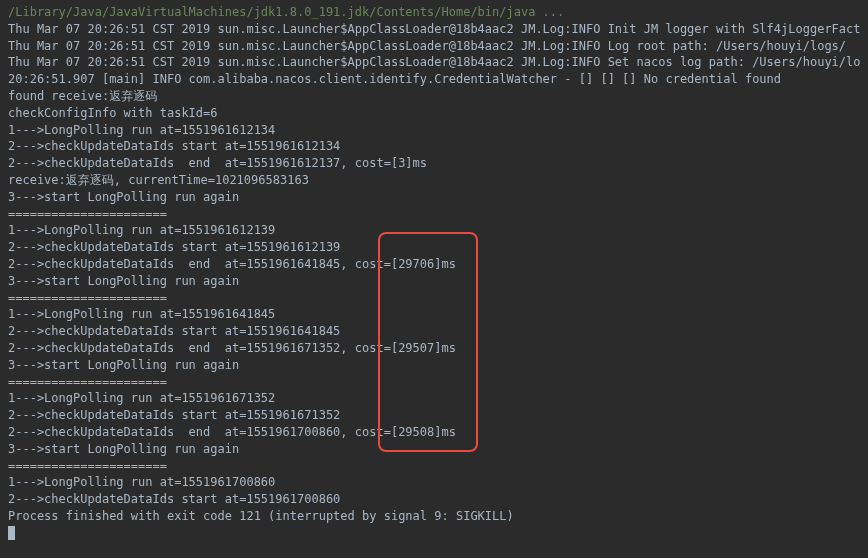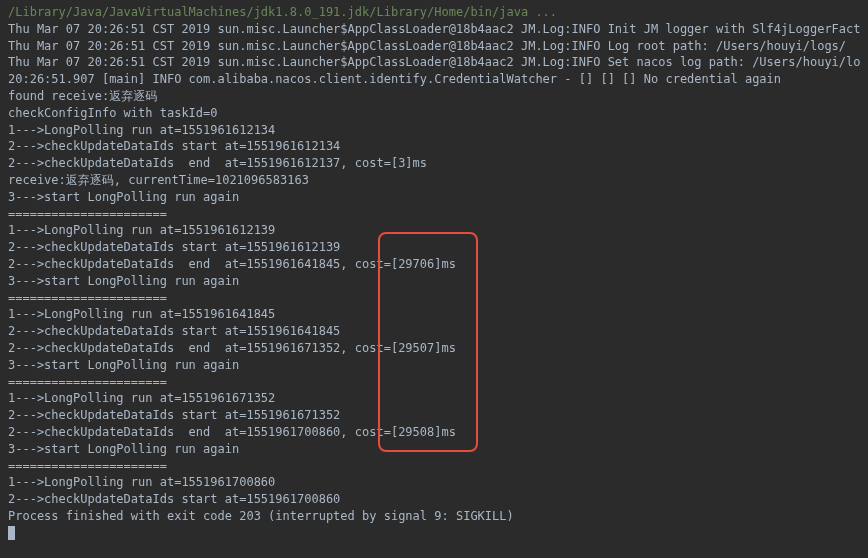--- a/index.html
+++ b/index.html
@@ -39,27 +39,27 @@
       display: inline-block;
       background-color: #a9b7c6;
       width: 7px;
       height: 14px;
       vertical-align: middle;
     }
   </style>
 </head>
 <body>
 
-<div class="line path-line">/Library/Java/JavaVirtualMachines/jdk1.8.0_191.jdk/Library/Home/bin/java ...</div>
+<div class="line path-line">/Library/Java/JavaVirtualMachines/jdk1.8.0_191.jdk/Contents/Home/bin/java ...</div>
 <div class="line">Thu Mar 07 20:26:51 CST 2019 sun.misc.Launcher$AppClassLoader@18b4aac2 JM.Log:INFO Init JM logger with Slf4jLoggerFact</div>
 <div class="line">Thu Mar 07 20:26:51 CST 2019 sun.misc.Launcher$AppClassLoader@18b4aac2 JM.Log:INFO Log root path: /Users/houyi/logs/</div>
 <div class="line">Thu Mar 07 20:26:51 CST 2019 sun.misc.Launcher$AppClassLoader@18b4aac2 JM.Log:INFO Set nacos log path: /Users/houyi/lo</div>
-<div class="line">20:26:51.907 [main] INFO com.alibaba.nacos.client.identify.CredentialWatcher - [] [] [] No credential again</div>
+<div class="line">20:26:51.907 [main] INFO com.alibaba.nacos.client.identify.CredentialWatcher - [] [] [] No credential found</div>
 <div class="line">found receive:返弃逐码</div>
-<div class="line">checkConfigInfo with taskId=0</div>
+<div class="line">checkConfigInfo with taskId=6</div>
 <div class="line">1---&gt;LongPolling run at=1551961612134</div>
 <div class="line">2---&gt;checkUpdateDataIds start at=1551961612134</div>
 <div class="line">2---&gt;checkUpdateDataIds  end  at=1551961612137, cost=[3]ms</div>
 <div class="line">receive:返弃逐码, currentTime=1021096583163</div>
 <div class="line">3---&gt;start LongPolling run again</div>
 <div class="line">======================</div>
 <div class="line">1---&gt;LongPolling run at=1551961612139</div>
 <div class="line">2---&gt;checkUpdateDataIds start at=1551961612139</div>
 <div class="line">2---&gt;checkUpdateDataIds  end  at=1551961641845, cost=[29706]ms</div>
 <div class="line">3---&gt;start LongPolling run again</div>
@@ -70,16 +70,16 @@
 <div class="line">3---&gt;start LongPolling run again</div>
 <div class="line">======================</div>
 <div class="line">1---&gt;LongPolling run at=1551961671352</div>
 <div class="line">2---&gt;checkUpdateDataIds start at=1551961671352</div>
 <div class="line">2---&gt;checkUpdateDataIds  end  at=1551961700860, cost=[29508]ms</div>
 <div class="line">3---&gt;start LongPolling run again</div>
 <div class="line">======================</div>
 <div class="line">1---&gt;LongPolling run at=1551961700860</div>
 <div class="line">2---&gt;checkUpdateDataIds start at=1551961700860</div>
 <div class="line"></div>
-<div class="line">Process finished with exit code 203 (interrupted by signal 9: SIGKILL)</div>
+<div class="line">Process finished with exit code 121 (interrupted by signal 9: SIGKILL)</div>
 <div class="line"><span class="cursor"></span></div>
 
 <div class="highlight-box"></div>
 
 </body></html>

